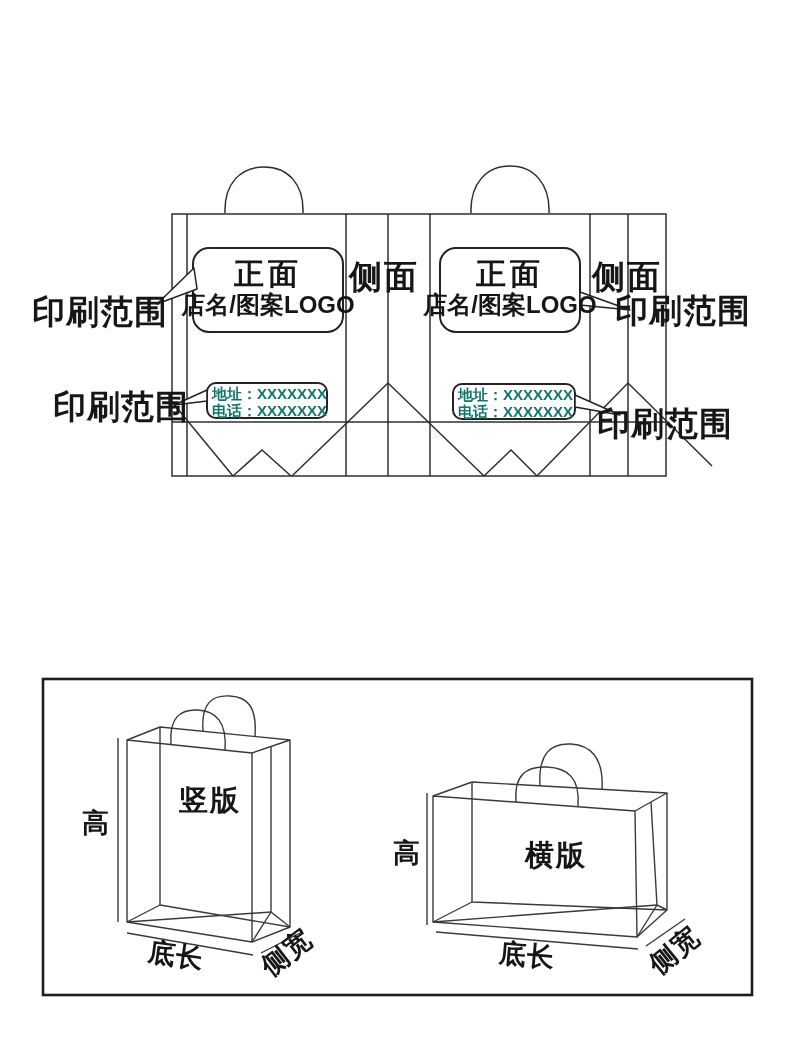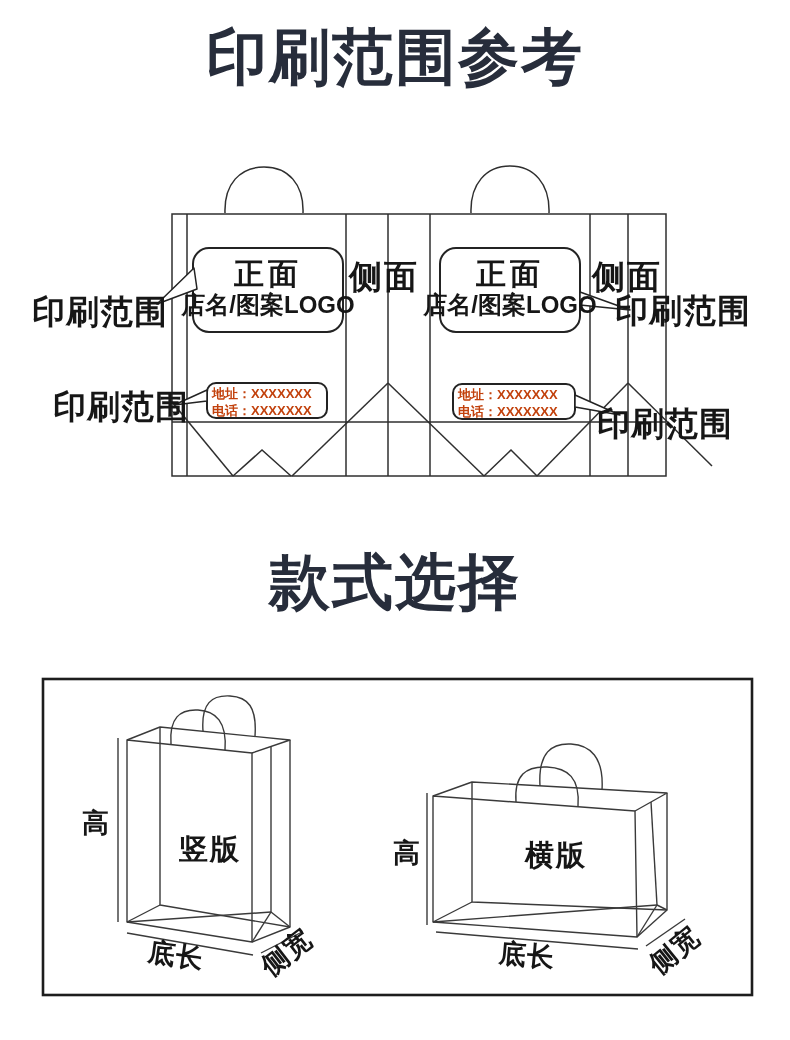--- a/index.html
+++ b/index.html
@@ -11,22 +11,22 @@
   .t{
     position:absolute;transform:translate(-50%,-50%);
     white-space:nowrap;color:#161616;font-weight:700;line-height:1;
   }
   .big{font-size:61px;font-weight:900;color:#272d3b;letter-spacing:2px;}
   .panel-title{font-size:30px;letter-spacing:4px;}
   .panel-sub{font-size:24px;font-weight:700;letter-spacing:0;}
   .side-label{font-size:33px;letter-spacing:2px;}
   .range-label{font-size:33px;letter-spacing:1px;}
   .addr{
-    position:absolute;font-size:13px;font-weight:700;line-height:17px;
-    color:#c2410c;white-space:nowrap;letter-spacing:0;
+    position:absolute;font-size:15px;font-weight:700;line-height:17px;
+    color:#0f766e;white-space:nowrap;letter-spacing:0;
   }
   .bagname{font-size:29px;letter-spacing:2px;}
   .dim{font-size:27px;letter-spacing:1px;}
 </style>
 </head>
 <body>
 
 <div class="stage">
 
   <svg class="art" width="790" height="1040" viewBox="0 0 790 1040">
@@ -97,21 +97,20 @@
       <path d="M657,905 L637,937"></path>
       <path d="M657,905 L667,910"></path>
       <path d="M516,802 C514,775 526,766 547,767 C568,768 580,778 578,806"></path>
       <path d="M540,786 C538,752 552,743 571,744 C590,745 604,757 602,790"></path>
       <path d="M427,793 L427,925"></path>
       <path d="M436,932 L638,949"></path>
       <path d="M646,946 L685,919"></path>
     </g>
   </svg>
 
-  <div class="t big" style="left:395px;top:57px;">印刷范围参考</div>
 
   <div class="t panel-title" style="left:268px;top:274px;">正面</div>
   <div class="t panel-sub" style="left:268px;top:305px;">店名/图案LOGO</div>
 
   <div class="t panel-title" style="left:510px;top:274px;">正面</div>
   <div class="t panel-sub" style="left:510px;top:305px;">店名/图案LOGO</div>
 
   <div class="t side-label" style="left:384px;top:276px;">侧面</div>
   <div class="t side-label" style="left:627px;top:276px;">侧面</div>
 
@@ -122,23 +121,22 @@
   <div class="addr" style="left:458px;top:386px;">
     <div>地址：XXXXXXX</div>
     <div>电话：XXXXXXX</div>
   </div>
 
   <div class="t range-label" style="left:100px;top:311px;">印刷范围</div>
   <div class="t range-label" style="left:121px;top:406px;">印刷范围</div>
   <div class="t range-label" style="left:683px;top:310px;">印刷范围</div>
   <div class="t range-label" style="left:665px;top:423px;">印刷范围</div>
 
-  <div class="t big" style="left:395px;top:582px;">款式选择</div>
 
-  <div class="t bagname" style="left:210px;top:849px;text-align:right;">竖版</div>
+  <div class="t bagname" style="left:210px;top:800px;text-align:right;">竖版</div>
   <div class="t dim" style="left:96px;top:823px;">高</div>
   <div class="t dim" style="left:176px;top:956px;transform:translate(-50%,-50%) rotate(8deg);">底长</div>
   <div class="t dim" style="left:287px;top:953px;transform:translate(-50%,-50%) rotate(-38deg);">侧宽</div>
 
   <div class="t bagname" style="left:556px;top:855px;text-align:center;">横版</div>
   <div class="t dim" style="left:407px;top:853px;">高</div>
   <div class="t dim" style="left:527px;top:956px;transform:translate(-50%,-50%) rotate(5deg);">底长</div>
   <div class="t dim" style="left:675px;top:951px;transform:translate(-50%,-50%) rotate(-39deg);">侧宽</div>
 
 </div>

